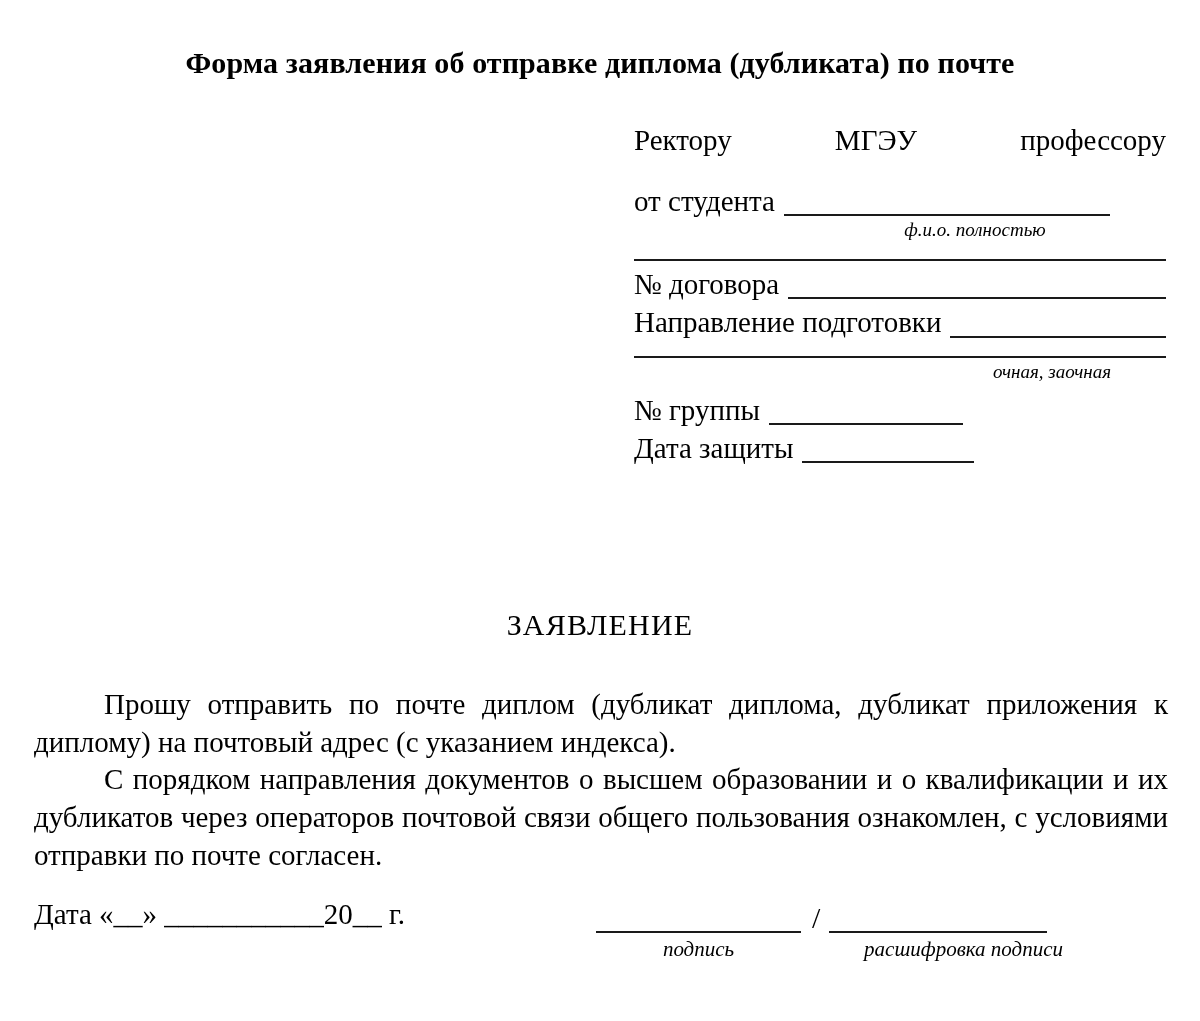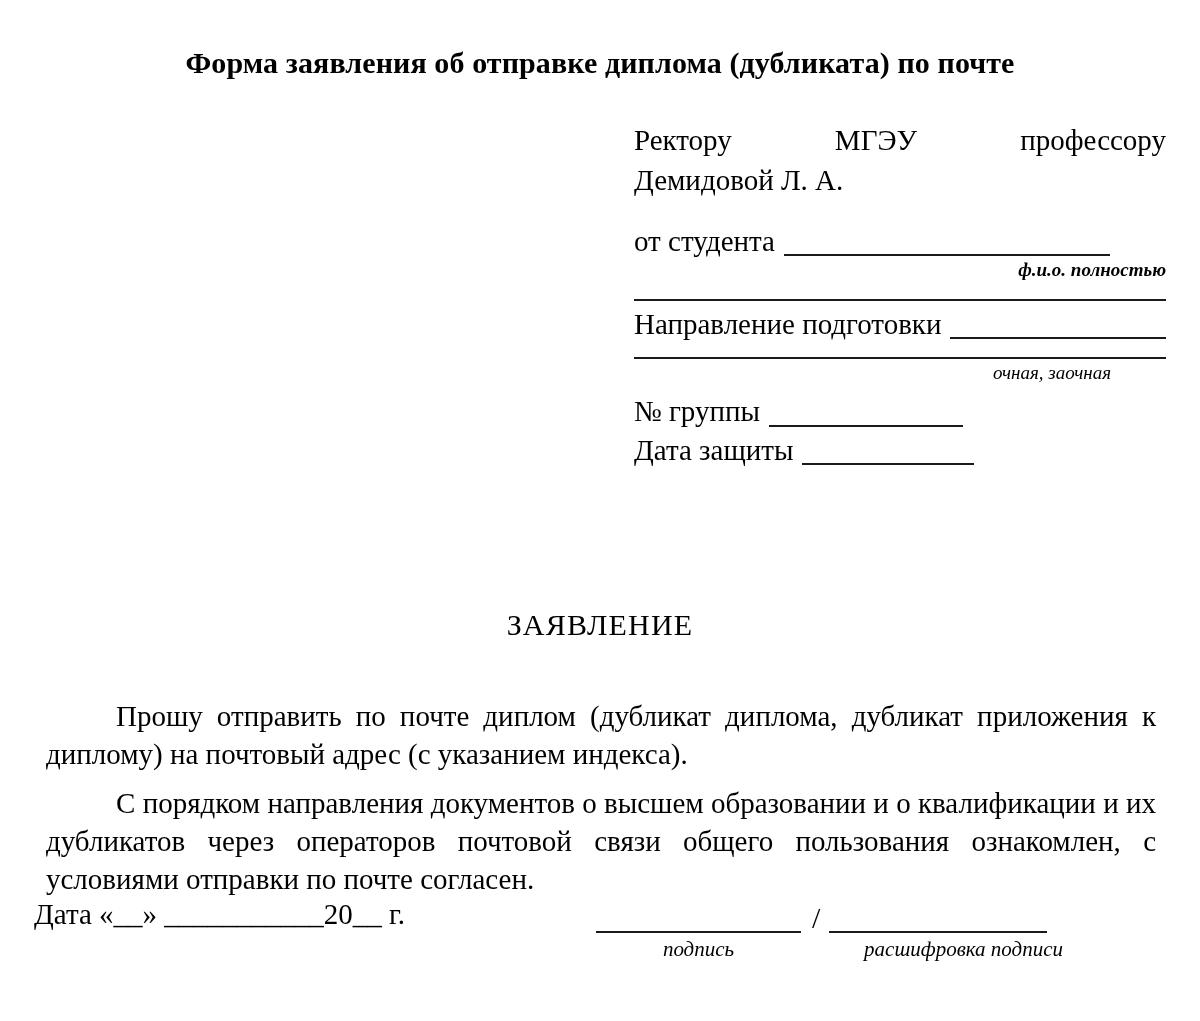--- a/index.html
+++ b/index.html
@@ -88,23 +88,22 @@
     height: 0;
   }
 
   .hint {
     font-size: 19px;
     font-style: italic;
     line-height: 1.1;
     white-space: nowrap;
   }
   .hint.center-fio {
-    text-align: right;
+    text-align: center;
     padding-left: 150px;
-    font-weight: bold;
   }
   .hint.right-form {
     text-align: right;
     padding-right: 55px;
   }
 
   
   .statement-heading {
     position: absolute;
     left: 0;
@@ -116,21 +115,21 @@
   }
 
   
   .body-block {
     position: absolute;
     left: 34px;
     top: 686px;
     width: 1134px;
   }
   .body-par {
-    margin: 12px;
+    margin: 0;
     font-size: 29px;
     line-height: 1.30;
     text-align: justify;
     text-indent: 70px;
     hyphens: manual;
   }
 
   
   .footer {
     position: absolute;
@@ -195,37 +194,40 @@
 <body>
 
 <div class="page">
 
   <div class="doc-title">Форма заявления об отправке диплома (дубликата) по почте</div>
 
   <div class="meta-col">
 
     <div class="addressee">
       <span>Ректору МГЭУ профессору</span>
-      <span class="line2">Демидовой Л. А.</span>
     </div>
 
     <div class="sp-22"></div>
 
     <div class="field-row">
       <span class="field-label">от студента</span>
       <span class="rule fixed" style="width: 326px;"></span>
     </div>
     <div class="hint center-fio">ф.и.о. полностью</div>
 
     <div class="sp-18"></div>
 
     <div class="full-rule"></div>
 
     <div class="sp-4"></div>
 
+    <div class="field-row">
+      <span class="field-label">№  договора</span>
+      <span class="rule grow"></span>
+    </div>
 
     <div class="field-row">
       <span class="field-label">Направление подготовки</span>
       <span class="rule grow"></span>
     </div>
 
     <div class="sp-14"></div>
 
     <div class="full-rule"></div>
 

